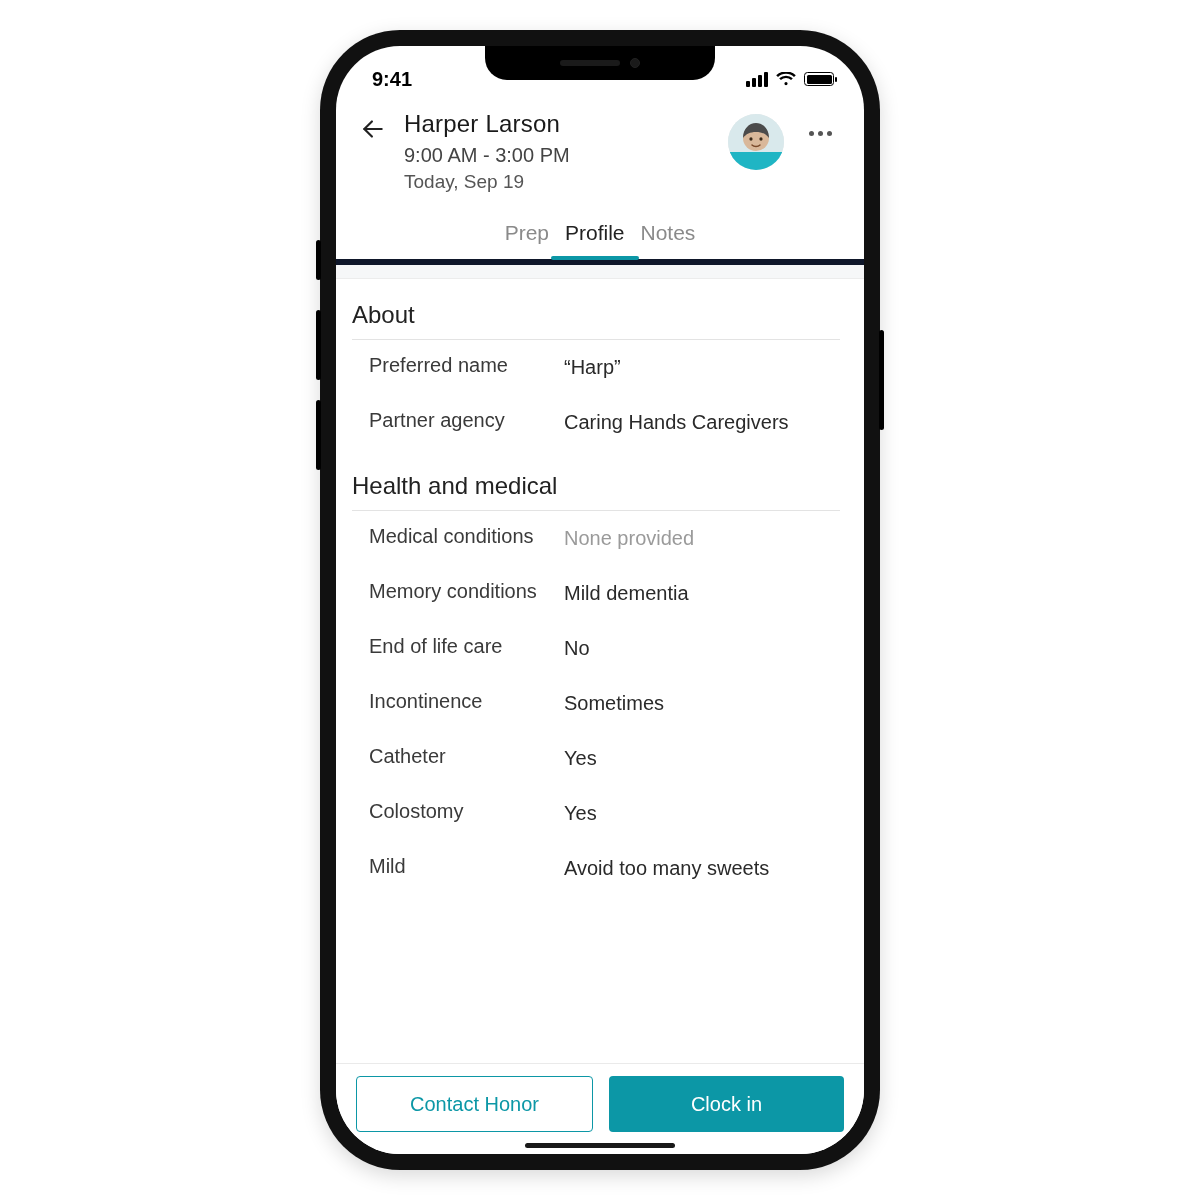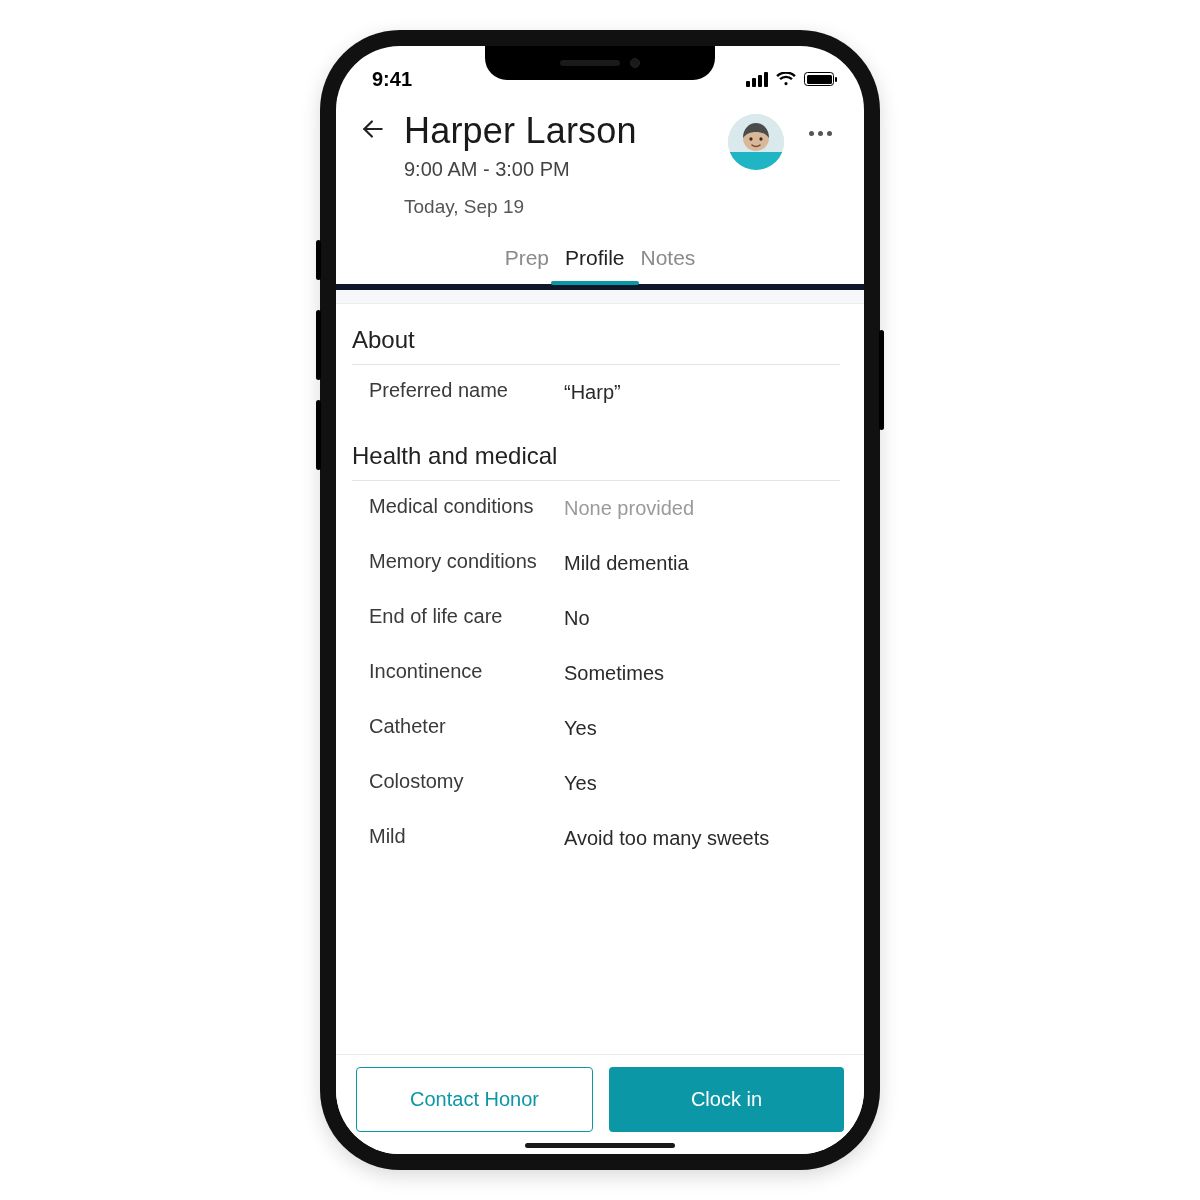--- a/index.html
+++ b/index.html
@@ -64,23 +64,23 @@
   
   .header {
     padding: 10px 24px 0 24px;
     display: grid;
     grid-template-columns: 36px 1fr 64px 40px;
     column-gap: 8px;
     align-items: start;
   }
   .back { padding-top:6px; cursor:pointer; }
   .back svg { stroke:#222; }
-  .title-block .name { font-size: 36px; font-weight: 500; color:#1a1a1a; letter-spacing:.2px; }
+  .title-block .name { font-size: 24px; font-weight: 500; color:#1a1a1a; letter-spacing:.2px; }
   .title-block .time { font-size: 20px; color:#444; margin-top:6px; }
-  .title-block .date { font-size: 19px; color:#555; margin-top:15px; }
+  .title-block .date { font-size: 19px; color:#555; margin-top:4px; }
   .avatar {
     width:56px; height:56px; border-radius:50%; overflow:hidden; margin-top:4px;
     background: #e8e8e8; display:flex; align-items:center; justify-content:center;
   }
   .avatar svg { width:56px; height:56px; display:block; }
   .more { padding-top:12px; text-align:center; cursor:pointer; }
   .more .dots { display:inline-flex; gap:4px; }
   .more .dots span { width:5px; height:5px; border-radius:50%; background:#555; }
 
   
@@ -120,21 +120,21 @@
   }
 
   
   .bottombar {
     flex:0 0 auto;
     padding: 12px 20px 22px;
     display:flex; gap:16px;
     border-top:1px solid #eaeaea;
     background:#fff;
   }
-  .btn { flex:1; height:65px; border-radius:4px; font-size:20px; display:flex; align-items:center; justify-content:center; cursor:pointer; user-select:none; }
+  .btn { flex:1; height:56px; border-radius:4px; font-size:20px; display:flex; align-items:center; justify-content:center; cursor:pointer; user-select:none; }
   .btn.outline { border:1.5px solid #0c97a6; color:#0c97a6; background:#fff; }
   .btn.solid   { background:#0c97a6; color:#fff; }
 
   
   .home-ind { position:absolute; bottom:6px; left:50%; transform:translateX(-50%); width:150px; height:5px; background:#000; border-radius:3px; opacity:.9; }
 </style>
 </head>
 <body>
 
 <div class="stage">
@@ -209,20 +209,24 @@
       <div class="tabspace"></div>
 
       <div class="content">
 
         <div class="section-title">About</div>
         <div class="hr"></div>
         <div class="row">
           <div class="label">Preferred name</div>
           <div class="value">“Harp”</div>
         </div>
+        <div class="row">
+          <div class="label">Partner agency</div>
+          <div class="value">Caring Hands Caregivers</div>
+        </div>
 
         <div class="section-title">Health and medical</div>
         <div class="hr"></div>
         <div class="row">
           <div class="label">Medical conditions</div>
           <div class="value muted">None provided</div>
         </div>
         <div class="row">
           <div class="label">Memory conditions</div>
           <div class="value">Mild dementia</div>

